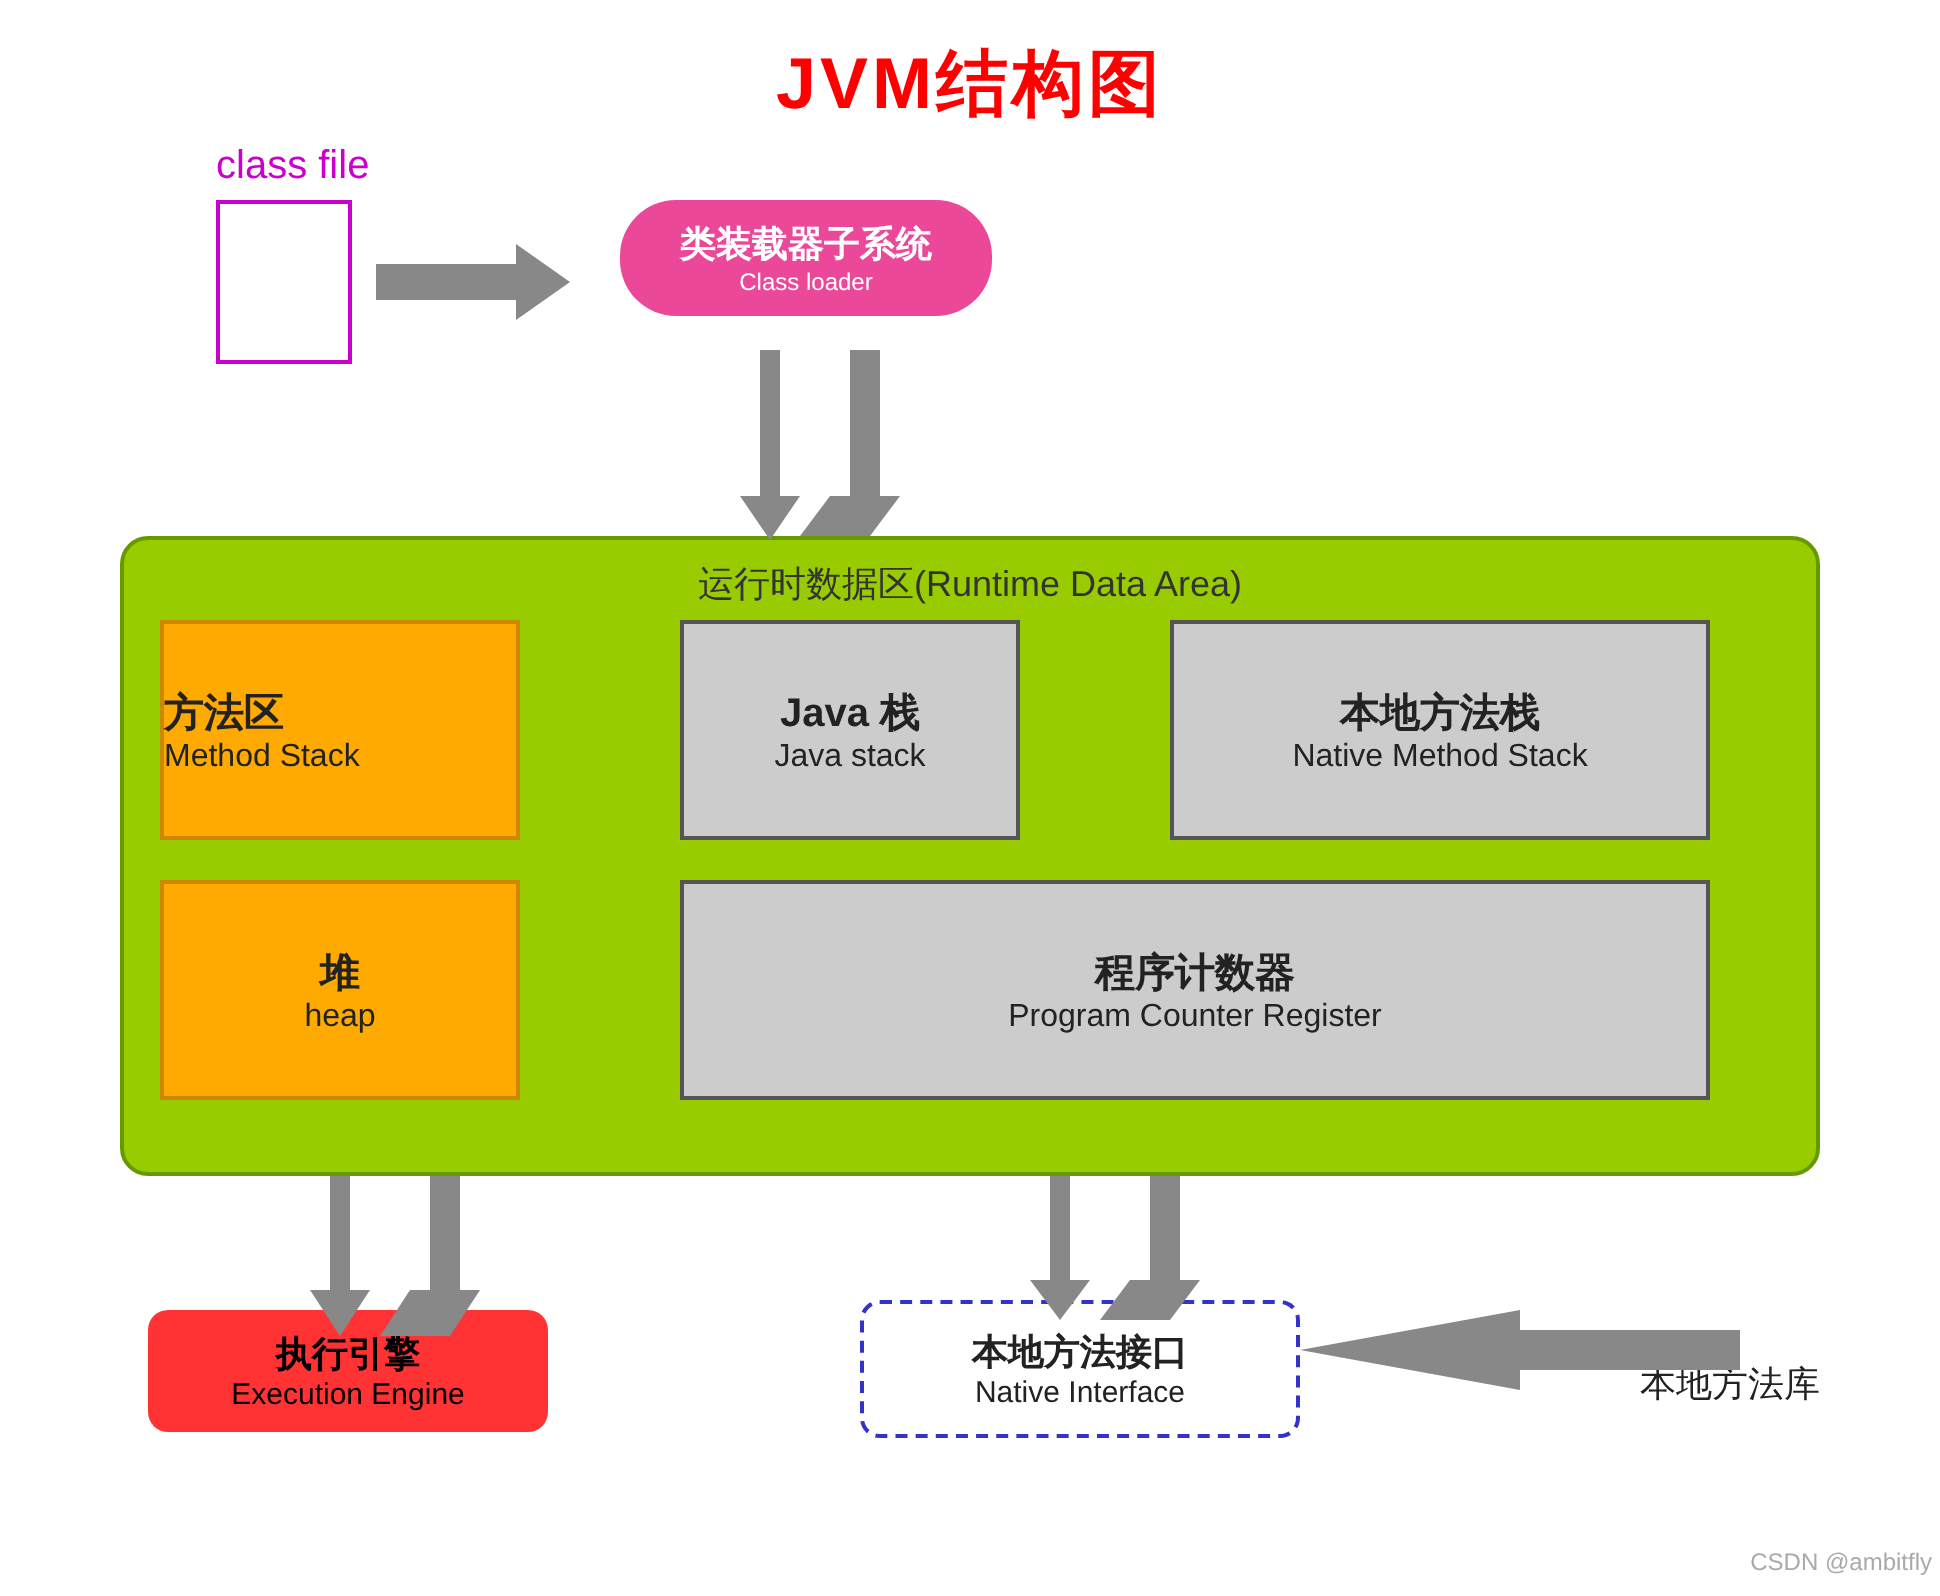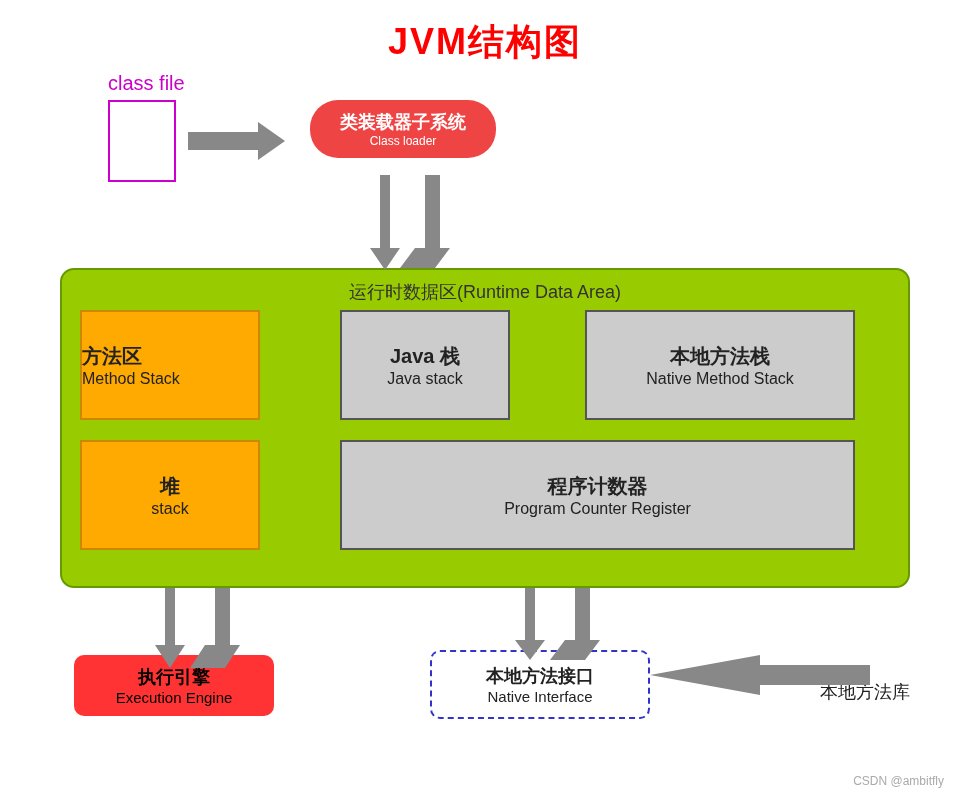--- a/index.html
+++ b/index.html
@@ -38,21 +38,21 @@
       height: 82px;
       border: 2px solid #cc00cc;
       background: #ffffff;
     }
 
     
     .class-loader-box {
       position: absolute;
       top: 100px;
       left: 310px;
-      background: #ef4444;
+      background: #ec4899;
       border-radius: 28px;
       padding: 10px 30px;
       text-align: center;
       color: white;
     }
 
     .class-loader-box .cn-text {
       font-size: 18px;
       font-weight: bold;
     }
@@ -265,21 +265,21 @@
       top: 680px;
       right: 60px;
       font-size: 18px;
       color: #222;
     }
 
     
     .watermark {
       position: absolute;
       bottom: 10px;
-      right: 26px;
+      right: 4px;
       font-size: 12px;
       color: #aaaaaa;
     }
   </style>
 </head>
 <body>
 
 <div class="main-title">JVM结构图</div>
 
 <div class="class-file-label">class file</div>
@@ -305,21 +305,21 @@
   <div class="en-text">Java stack</div>
 </div>
 
 <div class="native-stack-box">
   <div class="cn-text">本地方法栈</div>
   <div class="en-text">Native Method Stack</div>
 </div>
 
 <div class="heap-box">
   <div class="cn-text">堆</div>
-  <div class="en-text">stack</div>
+  <div class="en-text">heap</div>
 </div>
 
 <div class="counter-box">
   <div class="cn-text">程序计数器</div>
   <div class="en-text">Program Counter Register</div>
 </div>
 
 <div class="exec-engine-box">
   <div class="cn-text">执行引擎</div>
   <div class="en-text">Execution Engine</div>

